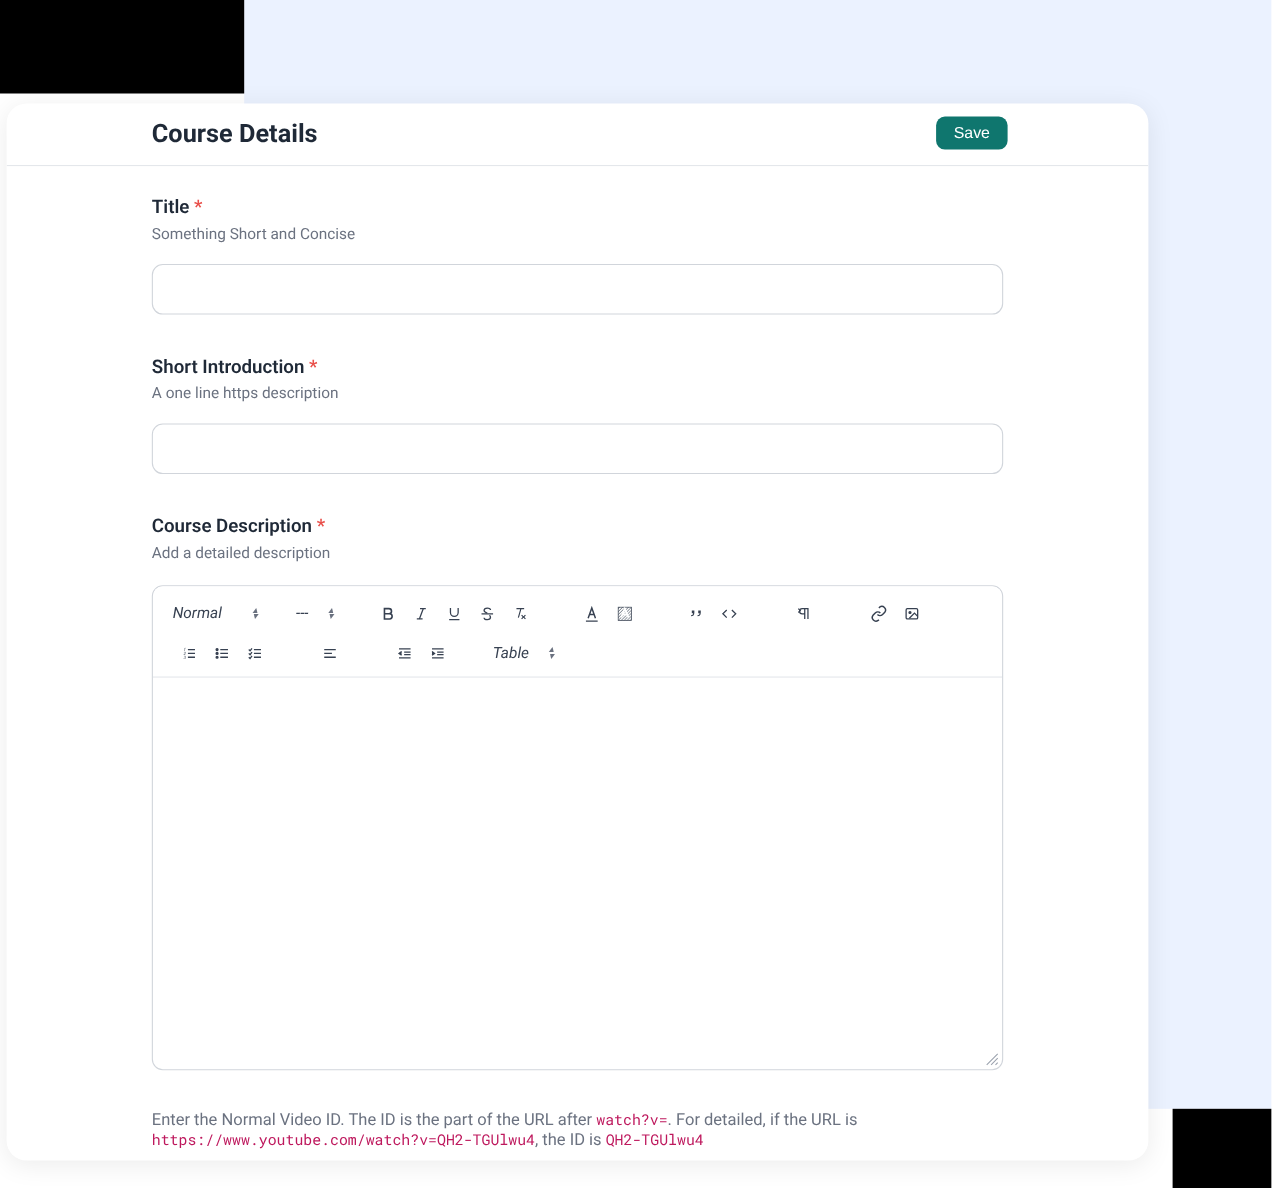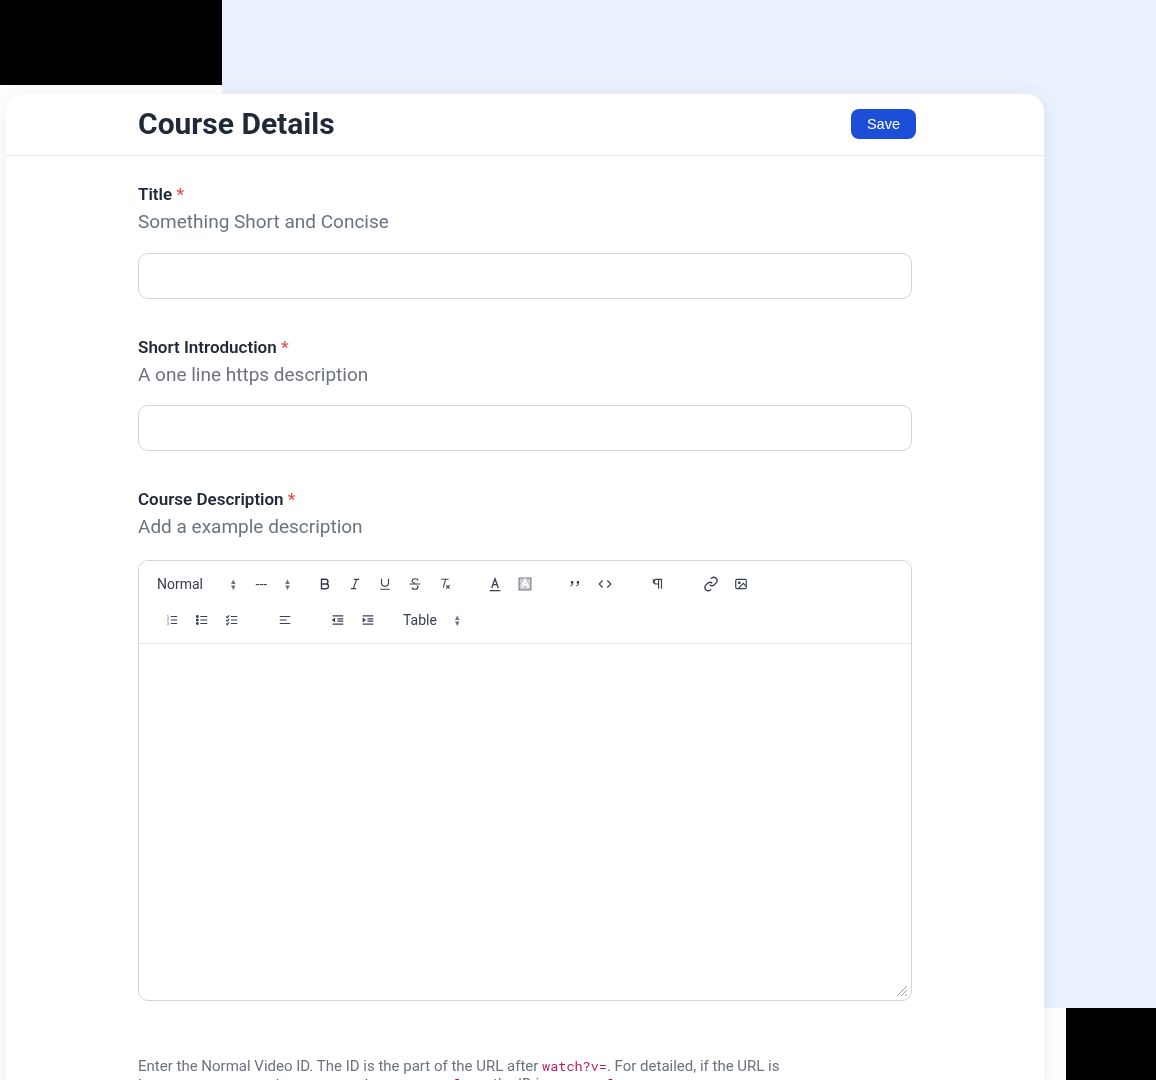--- a/index.html
+++ b/index.html
@@ -50,47 +50,47 @@
       overflow: hidden;
     }
     .card-header {
       display: flex;
       justify-content: space-between;
       align-items: center;
       padding: 12px 128px 14px 132px;
       border-bottom: 1px solid #e4e7eb;
     }
     .card-title {
-      font-size: 30px;
+      font-size: 23px;
       font-weight: 700;
       color: #1f2937;
     }
     .btn-save {
-      background: #1d4ed8;
+      background: #0f766e;
       color: #fff;
       border: none;
       border-radius: 8px;
       padding: 7px 16px;
       font-size: 14.5px;
       font-weight: 500;
       cursor: pointer;
     }
     .card-body {
       padding: 28px 132px 10px 132px;
     }
     .form-group { margin-bottom: 38px; }
     .form-label {
       font-size: 17px;
       font-weight: 600;
       color: #1f2937;
       display: block;
     }
     .req { color: #e9504b; font-weight: 600; }
     .form-helper {
-      font-size: 19px;
+      font-size: 14px;
       color: #6b7280;
       margin-top: 4px;
       display: block;
       line-height: 1.5;
     }
     .form-input {
       width: 100%;
       height: 46px;
       border: 1px solid #d1d5db;
       border-radius: 10px;
@@ -105,24 +105,25 @@
       margin-top: 18px;
       overflow: hidden;
     }
     .editor-toolbar {
       border-bottom: 1px solid #e4e7eb;
       padding: 6px 8px 4px 8px;
       background: #fff;
     }
     .tb-row {
       display: flex;
-      align-items: flex-start;
-      gap: 0;
+      align-items: flex-end;
+      gap: 15px;
       flex-wrap: wrap;
       height: 36px;
+      font-style: italic;
     }
     .tb-group {
       display: flex;
       align-items: center;
       padding: 0 10px;
       height: 34px;
     }
     .tb-sel {
       display: inline-flex;
       align-items: center;
@@ -202,26 +203,26 @@
 
     <div class="form-group">
       <label class="form-label">
         <span>Short Introduction</span>
         <span class="req">*</span>
       </label>
       <span class="form-helper">A one line https description</span>
       <input type="text" class="form-input" value="" style="">
     </div>
 
-    <div class="form-group" style="margin-bottom:56px">
+    <div class="form-group" style="margin-bottom:36px">
       <label class="form-label">
         <span>Course Description</span>
         <span class="req">*</span>
       </label>
-      <span class="form-helper">Add a example description</span>
+      <span class="form-helper">Add a detailed description</span>
 
       <div class="editor-wrap">
         <div class="editor-toolbar">
 
           <div class="tb-row">
             <div class="tb-group">
               <span class="tb-sel">
                 <span>Normal</span>
                 <span class="caret">▴<br>▾</span>
               </span>

